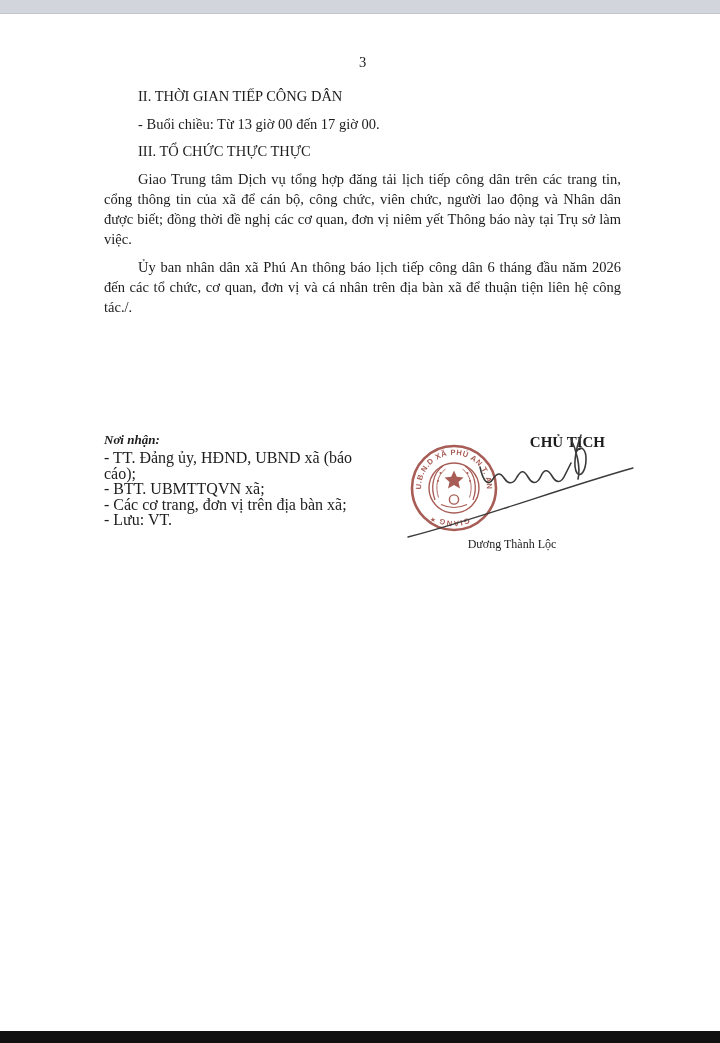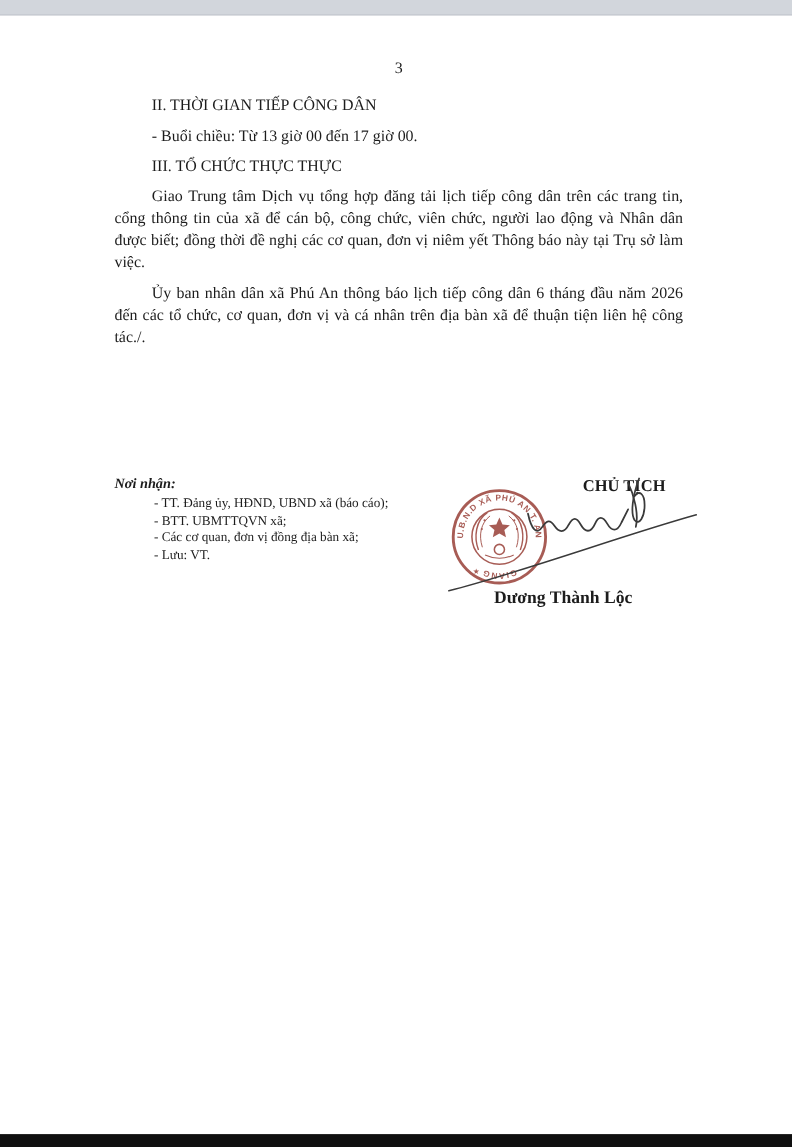--- a/index.html
+++ b/index.html
@@ -9,26 +9,26 @@
   .bottom-bar{position:absolute;left:0;bottom:0;width:720px;height:12px;background:#101010;}
 
   .doc{position:absolute;left:104px;top:52px;width:517px;font-size:14.5px;line-height:20px;}
   .page-num{margin:0 0 14px 0;text-align:center;}
   .sec-heading{margin:0 0 8px 0;padding-left:34px;font-weight:normal;}
   .bullet-line{margin:0 0 7px 0;padding-left:34px;}
   .para{margin:0 0 8px 0;text-indent:34px;text-align:justify;}
 
   .recipients{position:absolute;left:104px;top:431px;width:270px;}
   .recipients-label{font-size:13px;font-weight:bold;font-style:italic;line-height:17px;margin:0 0 2px 0;}
-  .recipient-item{font-size:12px;line-height:15.5px;margin-left:36px;}
+  .recipient-item{font-size:16px;line-height:15.5px;}
 
   .sig-title{position:absolute;left:395px;top:434px;width:210px;text-align:right;
              font-weight:bold;font-size:15px;line-height:16px;}
   .sig-name{position:absolute;left:400px;top:535px;width:224px;text-align:center;
-            font-weight:bold;font-size:16px;line-height:18px;}
+            font-weight:normal;font-size:12px;line-height:18px;}
   .seal-sig-svg{position:absolute;left:385px;top:423px;width:270px;height:145px;}
 </style>
 </head>
 <body>
 
 <div class="screen">
   <div class="top-bar"></div>
 
   <div class="doc">
     <p class="page-num">3</p>
@@ -36,21 +36,21 @@
     <p class="bullet-line">- Buổi chiều: Từ 13 giờ 00 đến 17 giờ 00.</p>
     <p class="sec-heading">III. TỔ CHỨC THỰC THỰC</p>
     <p class="para">Giao Trung tâm Dịch vụ tổng hợp đăng tải lịch tiếp công dân trên các trang tin, cổng thông tin của xã để cán bộ, công chức, viên chức, người lao động và Nhân dân được biết; đồng thời đề nghị các cơ quan, đơn vị niêm yết Thông báo này tại Trụ sở làm việc.</p>
     <p class="para">Ủy ban nhân dân xã Phú An thông báo lịch tiếp công dân 6 tháng đầu năm 2026 đến các tổ chức, cơ quan, đơn vị và cá nhân trên địa bàn xã để thuận tiện liên hệ công tác./.</p>
   </div>
 
   <div class="recipients">
     <div class="recipients-label">Nơi nhận:</div>
     <div class="recipient-item">- TT. Đảng ủy, HĐND, UBND xã (báo cáo);</div>
     <div class="recipient-item">- BTT. UBMTTQVN xã;</div>
-    <div class="recipient-item">- Các cơ quan, đơn vị đồng địa bàn xã;</div>
+    <div class="recipient-item">- Các cơ trang, đơn vị trên địa bàn xã;</div>
     <div class="recipient-item">- Lưu: VT.</div>
   </div>
 
   <div class="sig-title">CHỦ TỊCH</div>
   <div class="sig-name">Dương Thành Lộc</div>
 
   <svg class="seal-sig-svg" viewBox="0 0 270 145">
 
     <g stroke="#9c463e" fill="none" opacity="0.88">
       <circle cx="69" cy="65" r="42" stroke-width="2.6"></circle>

